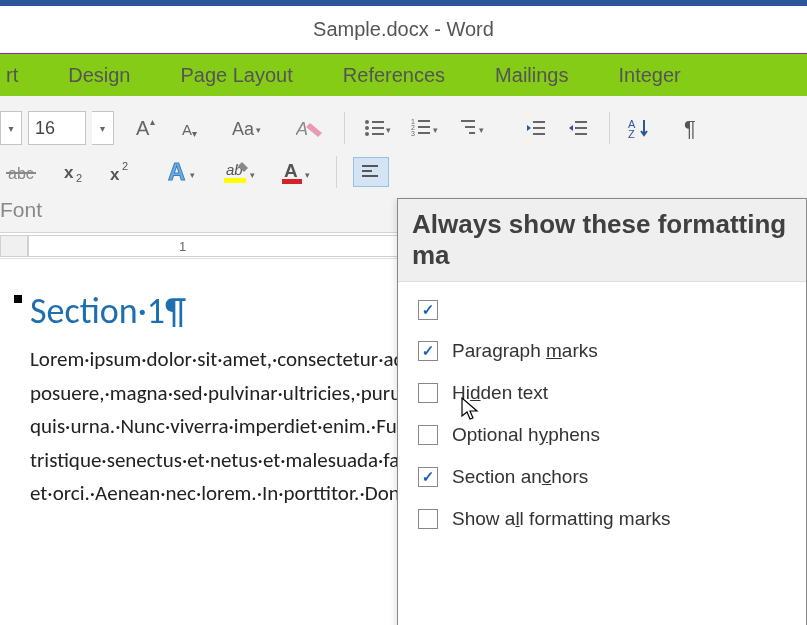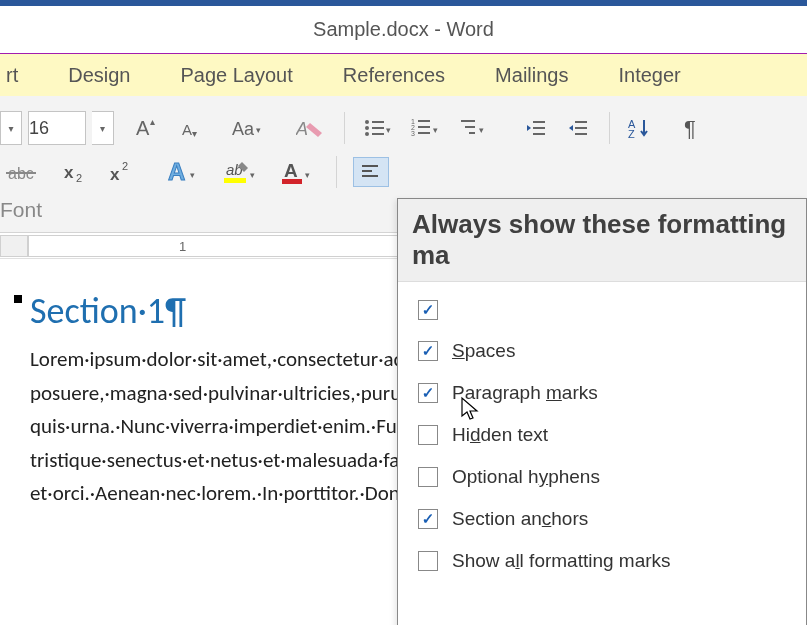--- a/index.html
+++ b/index.html
@@ -1,27 +1,27 @@
 <!DOCTYPE html>
 <html><head>
 <meta charset="utf-8">
 <style>
 * { margin: 0; padding: 0; box-sizing: border-box; font-family: "Segoe UI", Tahoma, sans-serif; }
 body { width: 807px; height: 625px; overflow: hidden; background: #fff; position: relative; }
 
 .titlebar { height: 48px; background: #fff; display: flex; align-items: center; justify-content: center; font-size: 20px; color: #555; border-bottom: 1px solid #a21caf; }
 .titlebar-top { height: 6px; background: #2a579a; width: 100%; }
 
-.tabs { height: 42px; display: flex; align-items: center; padding: 0 10px; gap: 50px; font-size: 20px; color: #555; background: #fef9c3; }
+.tabs { height: 42px; display: flex; align-items: center; padding: 0 10px; gap: 50px; font-size: 20px; color: #555; background: #84cc16; }
 .tab { cursor: pointer; }
 
 .ribbon { background: #f3f3f3; border-bottom: 1px solid #d4d4d4; padding: 10px 0 6px 0; }
 
 .row1 { display: flex; align-items: center; height: 44px; padding-left: 0; gap: 6px; }
-.fontsize-box { width: 58px; height: 34px; border: 1px solid #c4c4c4; background: #fff; display: flex; align-items: center; padding: 0 0; font-size: 18px; color: #444; }
+.fontsize-box { width: 58px; height: 34px; border: 1px solid #c4c4c4; background: #fff; display: flex; align-items: center; padding: 0 6px; font-size: 18px; color: #444; }
 .dd-arrow { width: 22px; height: 34px; border: 1px solid #c4c4c4; border-left: none; background: #fff; display: flex; align-items: center; justify-content: center; font-size: 10px; color: #666; }
 .ribbon-btn { display: flex; align-items: center; justify-content: center; padding: 4px 6px; color: #555; cursor: pointer; }
 .sep { width: 1px; height: 32px; background: #d4d4d4; margin: 0 6px; }
 
 .row2 { display: flex; align-items: center; height: 44px; padding-left: 0; gap: 10px; }
 
 .group-label { text-align: left; font-size: 21px; color: #888; padding: 4px 0; }
 .font-group { display: inline-block; width: 380px; }
 
 .ruler-area { height: 26px; background: #fff; display: flex; align-items: center; border-bottom: 1px solid #e0e0e0; position: relative; }
@@ -227,24 +227,20 @@
 </div>
 
 <div class="options-panel">
   <div class="options-header">Always show these formatting ma</div>
   <div class="options-body">
     <div class="opt-row">
       <span class="chk checked"></span>
     </div>
     <div class="opt-row">
       <span class="chk checked"></span>
-      <span><span class="underline-char">S</span><span>paces</span></span>
-    </div>
-    <div class="opt-row">
-      <span class="chk checked"></span>
       <span><span>Paragraph </span><span class="underline-char">m</span><span>arks</span></span>
     </div>
     <div class="opt-row">
       <span class="chk"></span>
       <span><span>Hi</span><span class="underline-char">d</span><span>den text</span></span>
     </div>
     <div class="opt-row">
       <span class="chk"></span>
       <span><span>Optional h</span><span class="underline-char">y</span><span>phens</span></span>
     </div>

